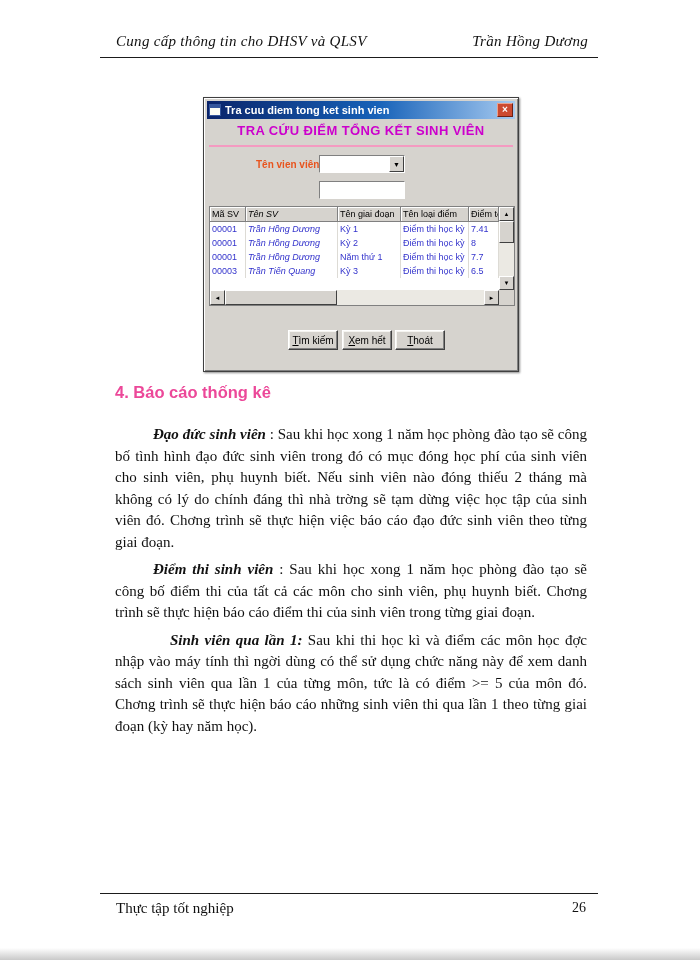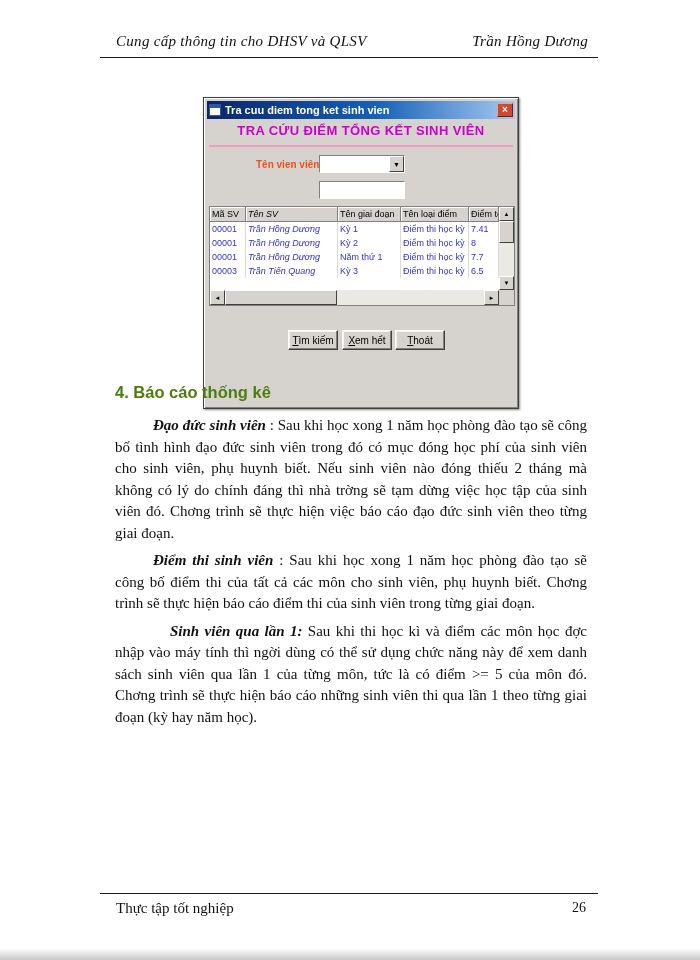--- a/index.html
+++ b/index.html
@@ -17,21 +17,21 @@
   
   .pg-header-left  { position: absolute; left: 116px; top: 33px; font-style: italic; font-size: 15px; letter-spacing: .3px; }
   .pg-header-right { position: absolute; right: 112px; top: 33px; font-style: italic; font-size: 15px; letter-spacing: .3px; }
   .rule-top    { position: absolute; left: 100px; top: 57px;  width: 498px; height: 1px; background: #1b1b1b; }
   .rule-bottom { position: absolute; left: 100px; top: 893px; width: 498px; height: 1px; background: #1b1b1b; }
   .footer-left  { position: absolute; left: 116px; top: 900px; font-size: 15px; }
   .footer-right { position: absolute; right: 114px; top: 900px; font-size: 14px; }
 
   
   .dialog {
-    position: absolute; left: 203px; top: 97px; width: 316px; height: 312px;
+    position: absolute; left: 203px; top: 97px; width: 316px; height: 275px;
     background: #d6d3ce;
     border: 1px solid #404040;
     box-shadow: inset 1px 1px 0 #ffffff, inset -1px -1px 0 #808080, 1px 1px 2px rgba(0,0,0,.45);
     font-family: "Liberation Sans", sans-serif;
   }
   .titlebar {
     position: absolute; left: 3px; top: 3px; right: 3px; height: 18px;
     background: linear-gradient(90deg, #0a246a, #1661b8 55%, #a6caf0);
     color: #fff; display: flex; align-items: center; padding: 0 2px;
   }
@@ -105,21 +105,21 @@
     border: 1px solid; border-color: #ffffff #404040 #404040 #ffffff;
     box-shadow: inset -1px -1px 0 #808080, inset 1px 1px 0 #f5f4f0;
     font-size: 10px; font-family: "Liberation Sans", sans-serif; padding: 0; cursor: default;
   }
   .btn1 { left: 84px; } .btn2 { left: 138px; } .btn3 { left: 191px; }
 
   
   .content { position: absolute; left: 115px; top: 383px; width: 472px; }
   .section-heading {
     font-family: "Liberation Sans", sans-serif; font-size: 16.5px; font-weight: bold;
-    margin: 0 0 13px 0; color: #4d7c0f;
+    margin: 0 0 22px 0; color: #ec4899;
   }
   .para { font-size: 15px; line-height: 21.5px; text-align: justify; margin: 0 0 6px 0; }
   .para .lead { font-weight: bold; font-style: italic; }
   .indent-sm { text-indent: 38px; }
   .indent-lg { text-indent: 55px; }
 </style>
 </head>
 <body>
 
 <div class="page">

